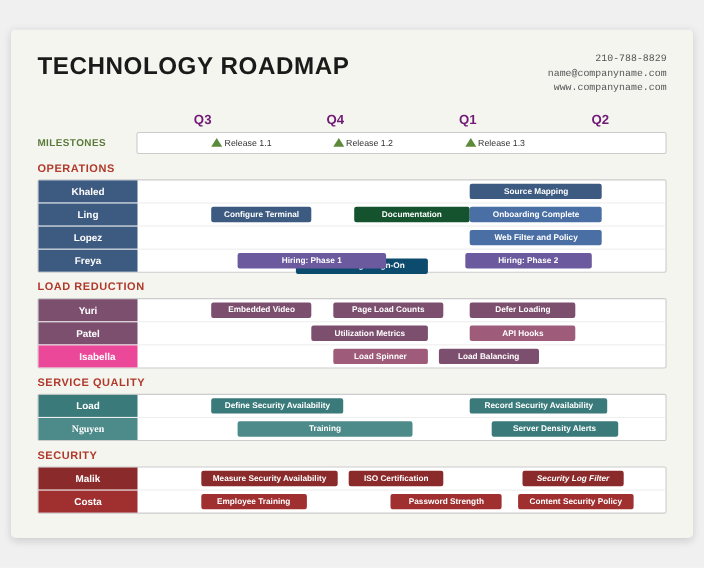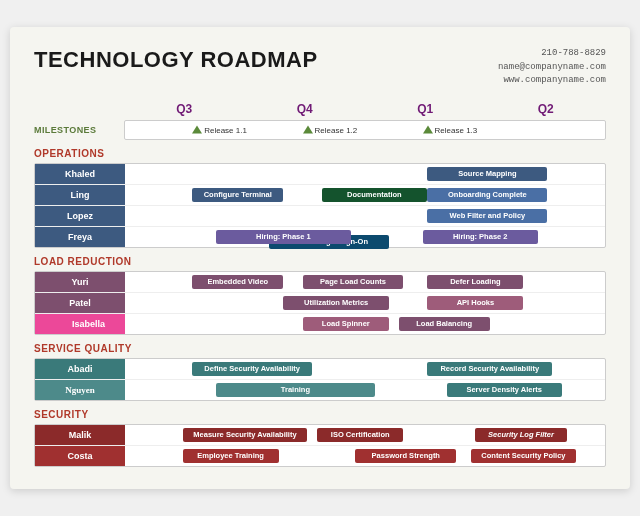--- a/index.html
+++ b/index.html
@@ -244,21 +244,21 @@
           <div class="row-label" style="background: #ec4899; padding-left: 23px;">Isabella</div>
           <div class="row-track">
             <div class="task-bar" style="left: 37%; width: 18%; background: rgb(158, 92, 122);">Load Spinner</div>
             <div class="task-bar" style="left: 57%; width: 19%; background: rgb(125, 79, 110);">Load Balancing</div>
           </div>
         </div>
       </div>
       <div class="section-label">SERVICE QUALITY</div>
       <div class="grid-section">
         <div class="grid-row">
-          <div class="row-label" style="background: rgb(58, 122, 122);">Abadi</div>
+          <div class="row-label" style="background: rgb(58, 122, 122);">Load</div>
           <div class="row-track">
             <div class="task-bar" style="left: 14%; width: 25%; background: rgb(58, 122, 122);">Define Security Availability</div>
             <div class="task-bar" style="left: 63%; width: 26%; background: rgb(58, 122, 122);">Record Security Availability</div>
           </div>
         </div>
         <div class="grid-row">
           <div class="row-label" style="background: rgb(77, 138, 138); font-family: Liberation Serif, serif;">Nguyen</div>
           <div class="row-track">
             <div class="task-bar" style="left: 19%; width: 33%; background: rgb(77, 138, 138);">Training</div>
             <div class="task-bar" style="left: 67%; width: 24%; background: rgb(58, 122, 122);">Server Density Alerts</div>

